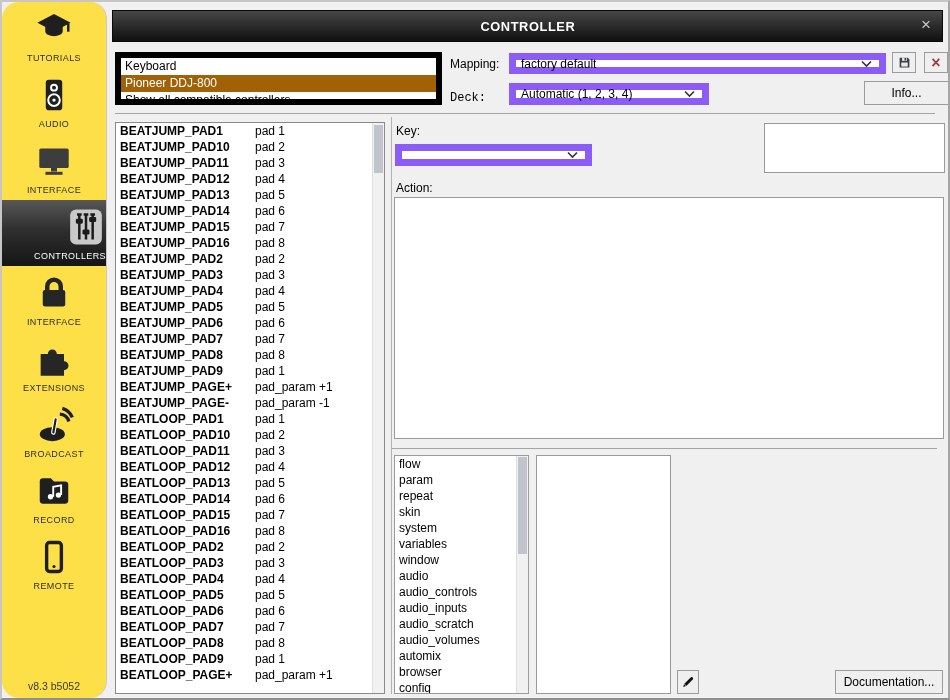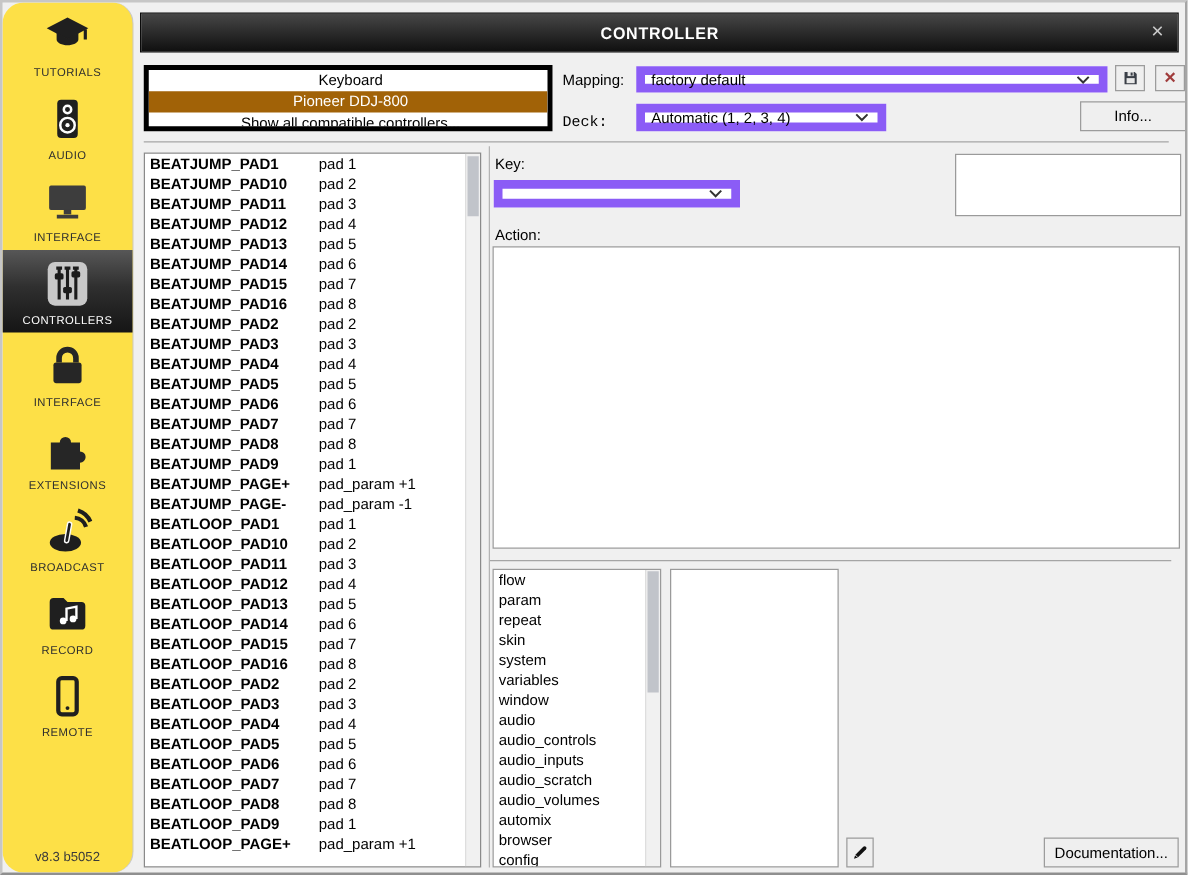--- a/index.html
+++ b/index.html
@@ -3,42 +3,42 @@
 <meta charset="utf-8">
 <style>
   html,body{margin:0;padding:0;background:#d8d8d8;font-family:"Liberation Sans",sans-serif;}
   .window{position:relative;width:946px;height:696px;background:#f0f0f0;border:2px solid #c6c6c6;
           border-bottom-color:#8f8f8f;border-right-color:#a5a5a5;overflow:hidden;}
   
   .sidebar{position:absolute;left:0;top:0;width:104px;height:696px;background:#fde047;border-right:1px solid #c9c9c9;border-radius:17px;}
   .side-item{height:66px;display:flex;flex-direction:column;align-items:center;justify-content:center;gap:3px;cursor:pointer;}
   .side-item .side-icon{display:flex;align-items:center;justify-content:center;height:42px;}
   .side-label{font-size:9px;color:#2e2e2e;letter-spacing:.4px;}
-  .side-item.selected{background:linear-gradient(180deg,#575757 0%,#2f2f2f 45%,#151515 100%);}
+  .side-item.selected{background:linear-gradient(180deg,#575757 0%,#2f2f2f 45%,#151515 100%);align-items:flex-end;}
   .side-item.selected .side-label{color:#fff;}
   .version{position:absolute;bottom:6px;width:100%;text-align:center;font-size:10.5px;color:#3a3a3a;}
   
   .titlebar{position:absolute;left:110px;top:8px;width:831px;height:32px;
             background:linear-gradient(180deg,#474747 0%,#2b2b2b 50%,#101010 100%);
             border:1px solid #0a0a0a;box-sizing:border-box;display:flex;align-items:center;justify-content:center;}
   .titlebar .title{color:#fff;font-size:13.5px;font-weight:bold;letter-spacing:.6px;transform:scaleX(.95);}
   .titlebar .close{position:absolute;right:11px;top:5px;color:#c9c9c9;font-size:17px;line-height:17px;cursor:pointer;}
   
   .box{position:absolute;background:#fff;border:1px solid #9a9a9a;box-sizing:border-box;}
   .label{position:absolute;font-size:12px;color:#000;}
   .select{position:absolute;background:#fff;border:7px solid #8b5cf6;box-sizing:border-box;
           font-size:12px;display:flex;align-items:center;padding-left:5px;cursor:pointer;}
   .select .chev{position:absolute;right:7px;top:50%;transform:translateY(-50%);display:flex;}
   .btn{position:absolute;background:#efefef;border:1px solid #9c9c9c;box-sizing:border-box;font-size:12px;
        display:flex;align-items:center;justify-content:center;cursor:pointer;}
   .hsep{position:absolute;height:1px;background:#a5a5a5;}
   .vsep{position:absolute;width:1px;background:#b3b3b3;}
   
-  .ctrl-list{position:absolute;left:113px;top:50px;width:327px;height:53px;background:#fff;border:4px solid #000000;
-             box-sizing:border-box;overflow:hidden;text-align:center;}
+  .ctrl-list{position:absolute;left:113px;top:50px;width:327px;height:53px;background:#fff;border:6px solid #000000;
+             box-sizing:border-box;overflow:hidden;}
   .ctrl-row{height:17px;line-height:17px;font-size:12px;padding-left:4px;white-space:nowrap;cursor:pointer;}
   .ctrl-row.sel{background:#a16207;color:#fff;}
   
   .km-list{position:absolute;left:113px;top:120px;width:270px;height:572px;background:#fff;border:1px solid #8a8a8a;
            box-sizing:border-box;overflow:hidden;}
   .km-row{display:flex;height:16px;line-height:16px;font-size:12px;white-space:nowrap;cursor:default;}
   .km-key{width:135px;padding-left:4px;font-weight:bold;overflow:hidden;}
   .km-act{overflow:hidden;}
   .sbar{position:absolute;top:0;right:0;width:12px;height:100%;background:#f1f1f1;border-left:1px solid #dedede;box-sizing:border-box;}
   .sbar .thumb{position:absolute;left:1px;width:9px;background:#c1c4ca;cursor:pointer;}

